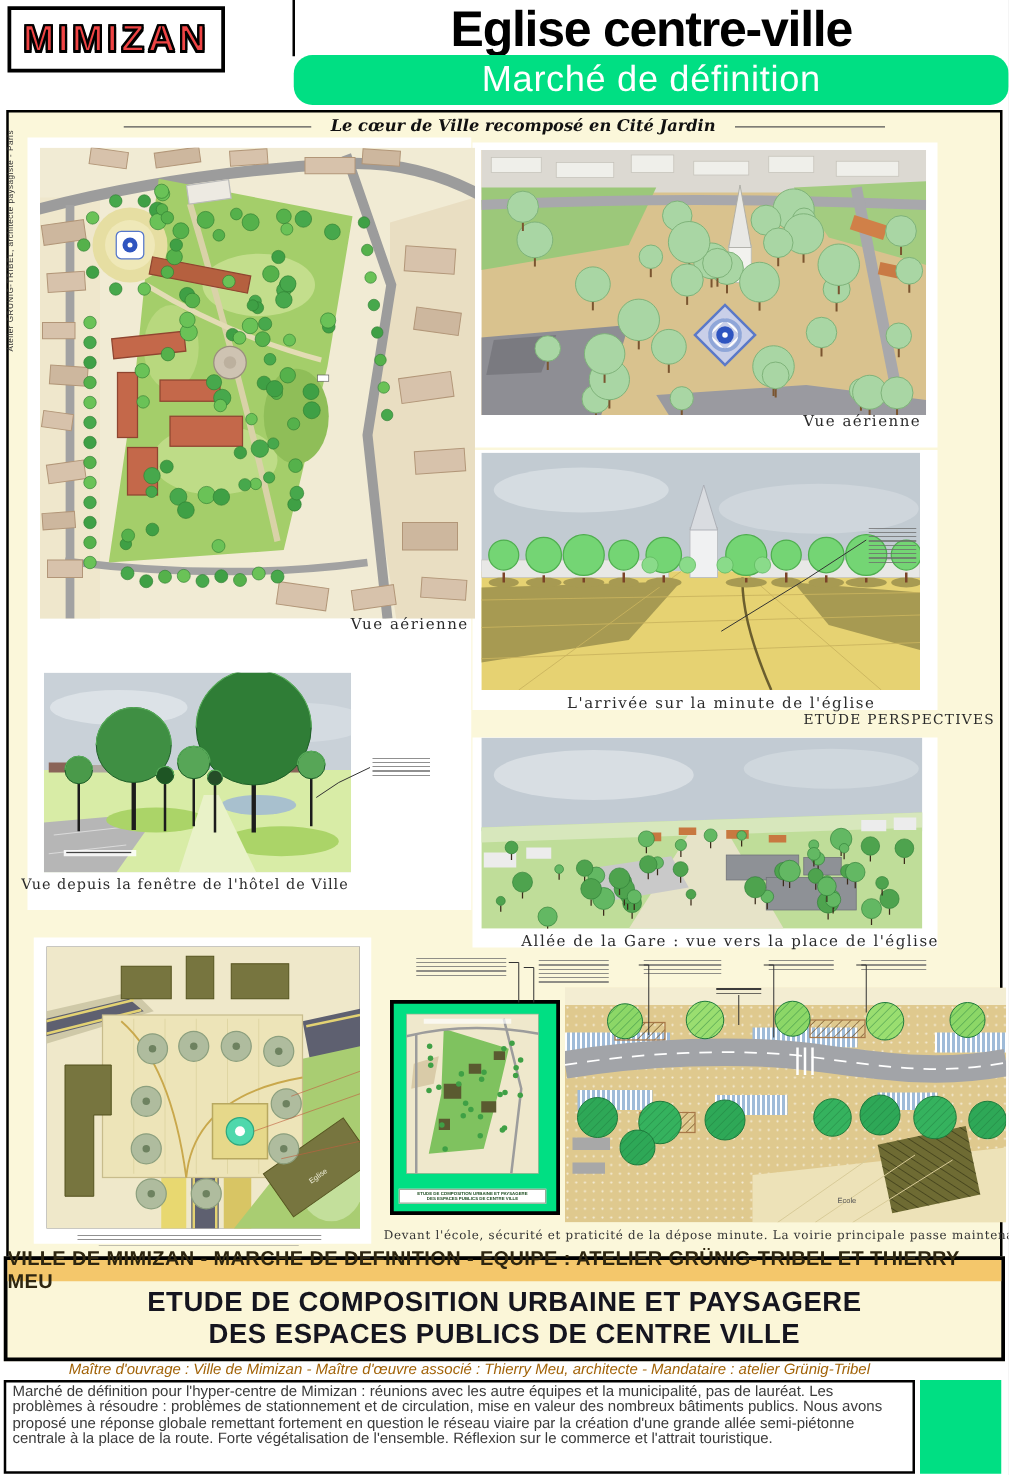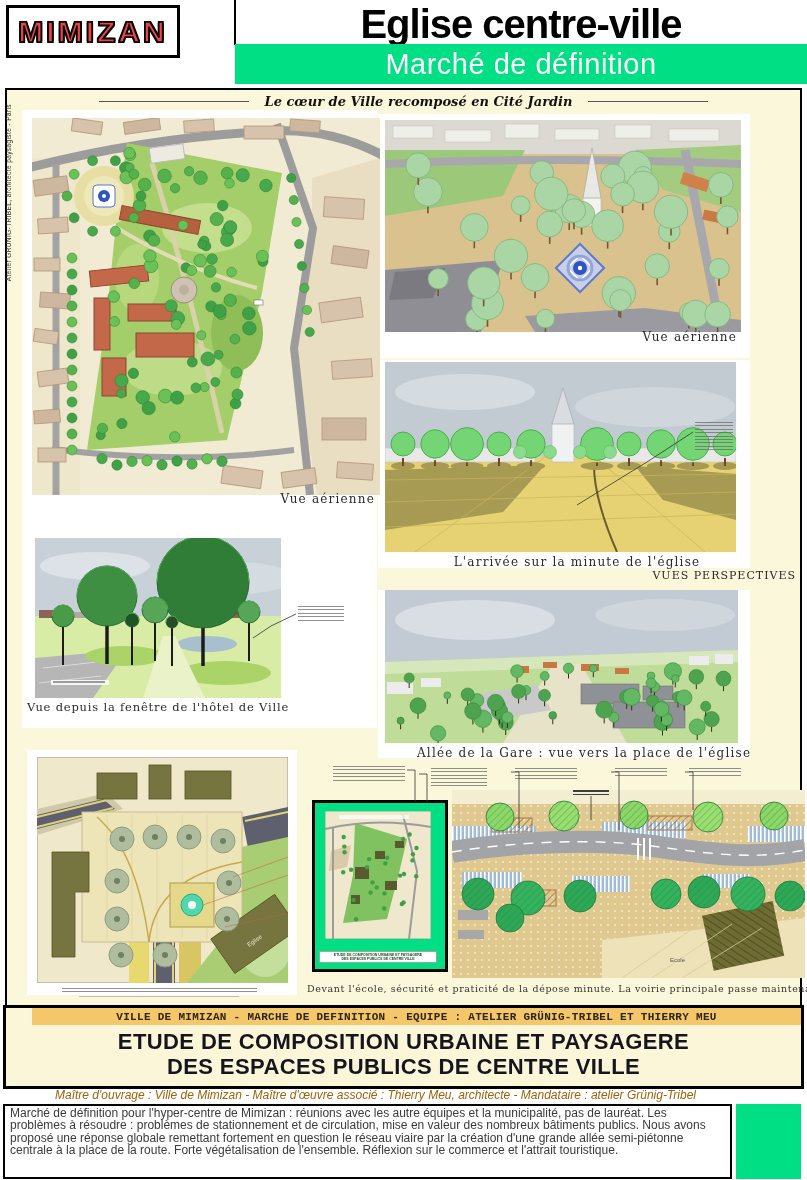--- a/index.html
+++ b/index.html
@@ -42,41 +42,41 @@
   .overlay{position:absolute;left:0;top:0;pointer-events:none;}
   .inset{position:absolute;border:3px solid #000;}
   .inset-inner{position:absolute;left:10px;top:8px;}
   .inset-caption{position:absolute;left:4px;bottom:6px;width:116px;background:#fff;
                  font-size:3.5px;line-height:4.2px;text-align:center;color:#1d4d20;font-weight:bold;
                  padding:1px 0;border:0.5px solid #9a9;}
   
   .footer-box{position:absolute;left:3px;top:1005px;width:795px;height:78px;border:3px solid #000;
               background:#FBF6D8;}
   .banner{height:17px;display:flex;align-items:center;justify-content:center;
-          font-family:Liberation Mono, monospace;font-weight:bold;font-size:11px;color:#2e2610;
-          letter-spacing:.3px;margin-left:26px;}
+          font-family:Liberation Sans, sans-serif;font-weight:bold;font-size:16px;color:#2e2610;
+          letter-spacing:.3px;}
   .footer-title{margin-top:4px;text-align:center;font-size:22px;font-weight:bold;color:#15151f;
                 line-height:25px;letter-spacing:.4px;}
   .credits{position:absolute;left:8px;top:1088px;width:780px;font-style:italic;font-size:12px;
            color:#a16207;white-space:nowrap;margin-left:47px;}
   .desc-box{position:absolute;left:3px;top:1104px;width:715px;height:69px;border:2px solid #000;
             background:#fff;padding:1px 5px;font-size:12px;line-height:12.4px;color:#3a3a3a;}
   .green-square{position:absolute;left:736px;top:1104px;width:65px;height:75px;}
 </style>
 </head>
 <body>
 
 <div class="page">
 
   <div class="logo-box">
     <span class="logo-text">MIMIZAN</span>
   </div>
   <div class="hdr-divider"></div>
   <div class="main-title">Eglise centre-ville</div>
-  <div class="subtitle-bar" id="subtitleBar" style="background: rgb(0, 223, 131);">
+  <div class="subtitle-bar" id="subtitleBar" style="background: rgb(0, 223, 131); border-radius: 15px;">
     <span>Marché de définition</span>
   </div>
 
   <div class="poster">
 
     <div class="mat" style="left:15px;top:20px;width:355px;height:618px;"></div>
     <div class="mat" style="left:371px;top:24px;width:372px;height:244px;"></div>
     <div class="mat" style="left:371px;top:270px;width:372px;height:208px;"></div>
     <div class="mat" style="left:371px;top:500px;width:372px;height:168px;"></div>
     <div class="mat" style="left:20px;top:660px;width:270px;height:245px;"></div>
@@ -738,22 +738,22 @@
           <circle cx="338" cy="106" r="15" fill="#2EA857" stroke="#1E7A3C" stroke-width=".8"></circle>
     <circle cx="338" cy="106" r="15" fill="url(#ph)" opacity=".5"></circle>
           <circle cx="58" cy="128" r="14" fill="#2EA857" stroke="#1E7A3C" stroke-width=".8"></circle>
     <circle cx="58" cy="128" r="14" fill="url(#ph)" opacity=".5"></circle>
         </svg>
       </div>
 
     <div class="cap" style="left:150px;top:402px;width:218px;text-align:right;">Vue aérienne</div>
     <div class="cap" style="left:540px;top:240px;width:190px;text-align:right;">Vue aérienne</div>
     <div class="cap" style="left:420px;top:465px;width:300px;text-align:center;">L'arrivée sur la minute de l'église</div>
-    <div class="section-label" style="right:4px;top:479px;width:220px;text-align:right;">VUES PERSPECTIVES</div>
-    <div class="cap" style="left:10px;top:610px;width:282px;text-align:center;font-size:11.5px;letter-spacing:.8px;">Vue depuis la fenêtre de l'hôtel de Ville</div>
+    <div class="section-label" style="right:4px;top:479px;width:220px;text-align:right;">ETUDE PERSPECTIVES</div>
+    <div class="cap" style="left:10px;top:610px;width:282px;font-size:11.5px;letter-spacing:.8px;">Vue depuis la fenêtre de l'hôtel de Ville</div>
     <div class="cap" style="left:410px;top:656px;width:322px;text-align:right;">Allée de la Gare : vue vers la place de l'église</div>
     <div class="cap-sm" style="left:300px;top:893px;width:440px;">Devant l'école, sécurité et praticité de la dépose minute. La voirie principale passe maintenant plus loin.</div>
 
     <div class="micro" style="left:688px;top:332px;width:38px;height:30px;"></div>
     <div class="micro" style="left:291px;top:516px;width:46px;height:16px;"></div>
     <div class="micro" style="left:326px;top:676px;width:72px;height:17px;"></div>
     <div class="micro" style="left:424px;top:678px;width:56px;height:20px;"></div>
     <div class="micro" style="left:508px;top:678px;width:62px;height:13px;"></div>
     <div class="micro" style="left:608px;top:678px;width:52px;height:10px;"></div>
     <div class="micro" style="left:682px;top:678px;width:52px;height:10px;"></div>

